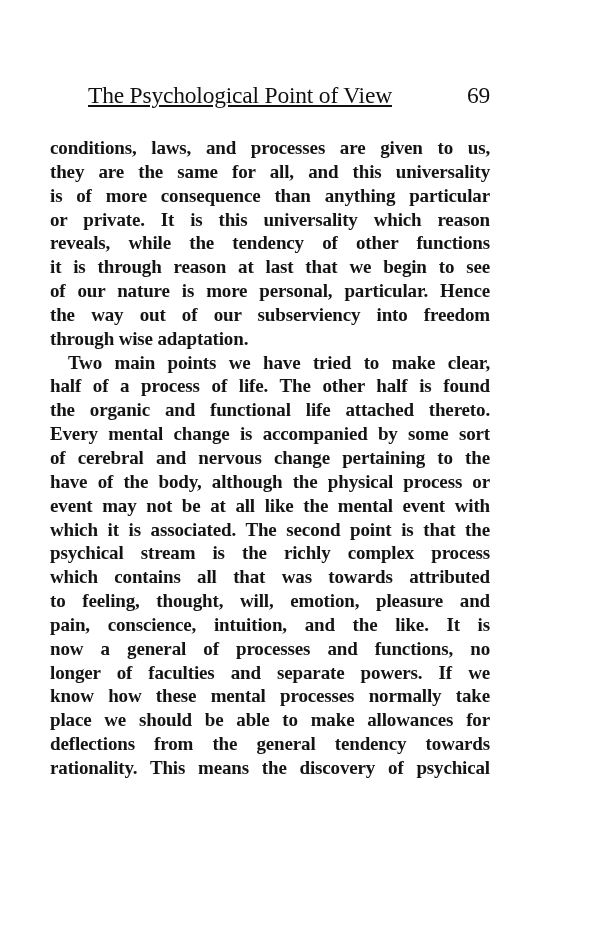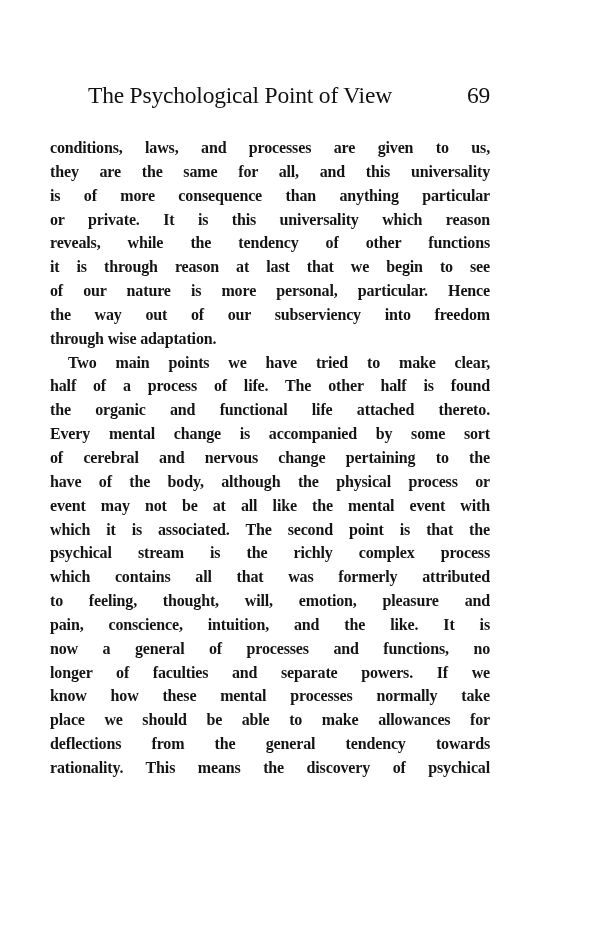--- a/index.html
+++ b/index.html
@@ -30,39 +30,40 @@
       font-family: "Liberation Serif", "DejaVu Serif", serif;
       font-size: 23.5px;
       letter-spacing: -0.2px;
       color: #111;
     }
     .running-head .title {
       position: absolute;
       left: 0;
       top: 0;
       white-space: nowrap;
+      text-decoration: underline;
     }
     .running-head .page-number {
       position: absolute;
       right: 0;
       top: 0;
       white-space: nowrap;
     }
     .body-text {
       position: absolute;
       left: 50px;
       top: 136px;
       width: 440px;
     }
     .line {
       display: block;
       height: 23.85px;
       line-height: 23.85px;
       font-family: "Liberation Serif", "DejaVu Serif", serif;
-      font-size: 16px;
+      font-size: 19px;
       font-weight: bold;
       text-align: justify;
       text-align-last: justify;
       white-space: nowrap;
       overflow: visible;
       color: #141414;
       letter-spacing: -0.15px;
     }
     .line.last {
       text-align-last: left;
@@ -97,21 +98,21 @@
     <div>
       <span class="line indent">Two main points we have tried to make clear,</span>
       <span class="line">half of a process of life.  The other half is found</span>
       <span class="line">the organic and functional life attached thereto.</span>
       <span class="line">Every mental change is accompanied by some sort</span>
       <span class="line">of cerebral and nervous change pertaining to the</span>
       <span class="line">have of the body, although the physical process or</span>
       <span class="line">event may not be at all like the mental event with</span>
       <span class="line">which it is associated.  The second point is that the</span>
       <span class="line">psychical stream is the richly complex process</span>
-      <span class="line">which contains all that was formerly attributed</span>
+      <span class="line">which contains all that was towards attributed</span>
       <span class="line">to feeling, thought, will, emotion, pleasure and</span>
       <span class="line">pain, conscience, intuition, and the like.  It is</span>
       <span class="line">now a general of processes and functions, no</span>
       <span class="line">longer of faculties and separate powers.  If we</span>
       <span class="line">know how these mental processes normally take</span>
       <span class="line">place we should be able to make allowances for</span>
       <span class="line">deflections from the general tendency towards</span>
       <span class="line">rationality.  This means the discovery of psychical</span>
     </div>
   </div>

